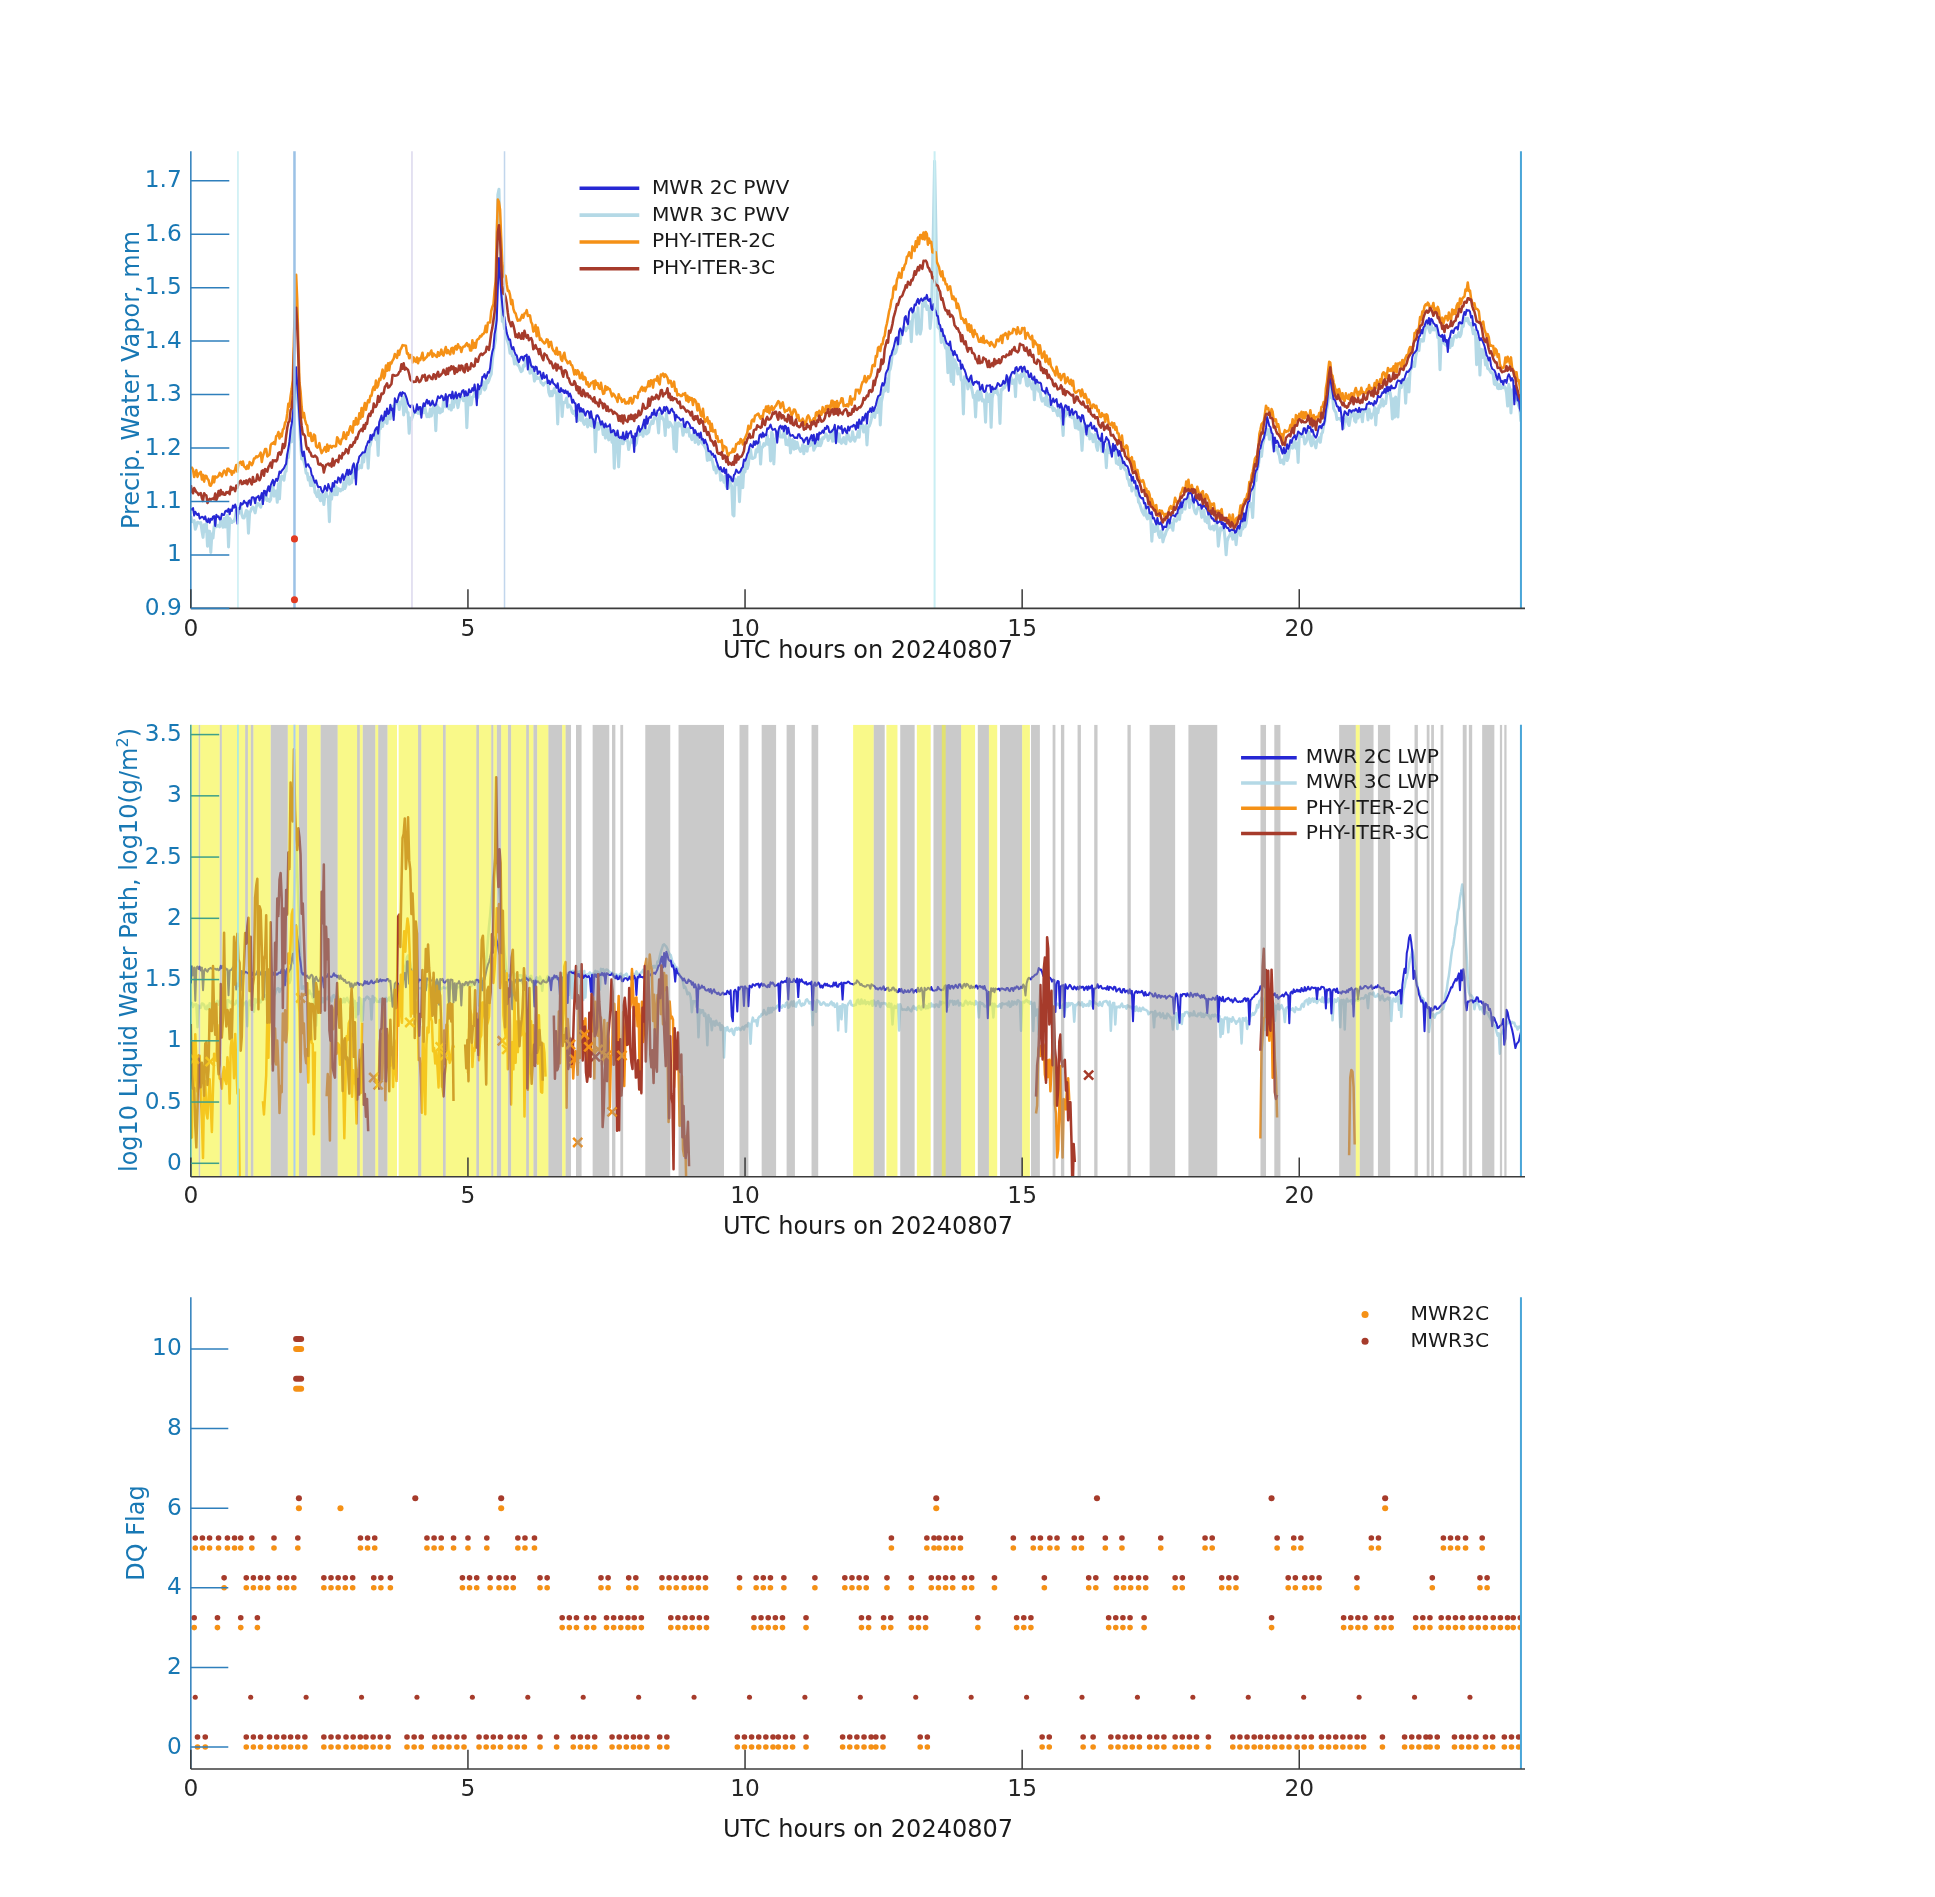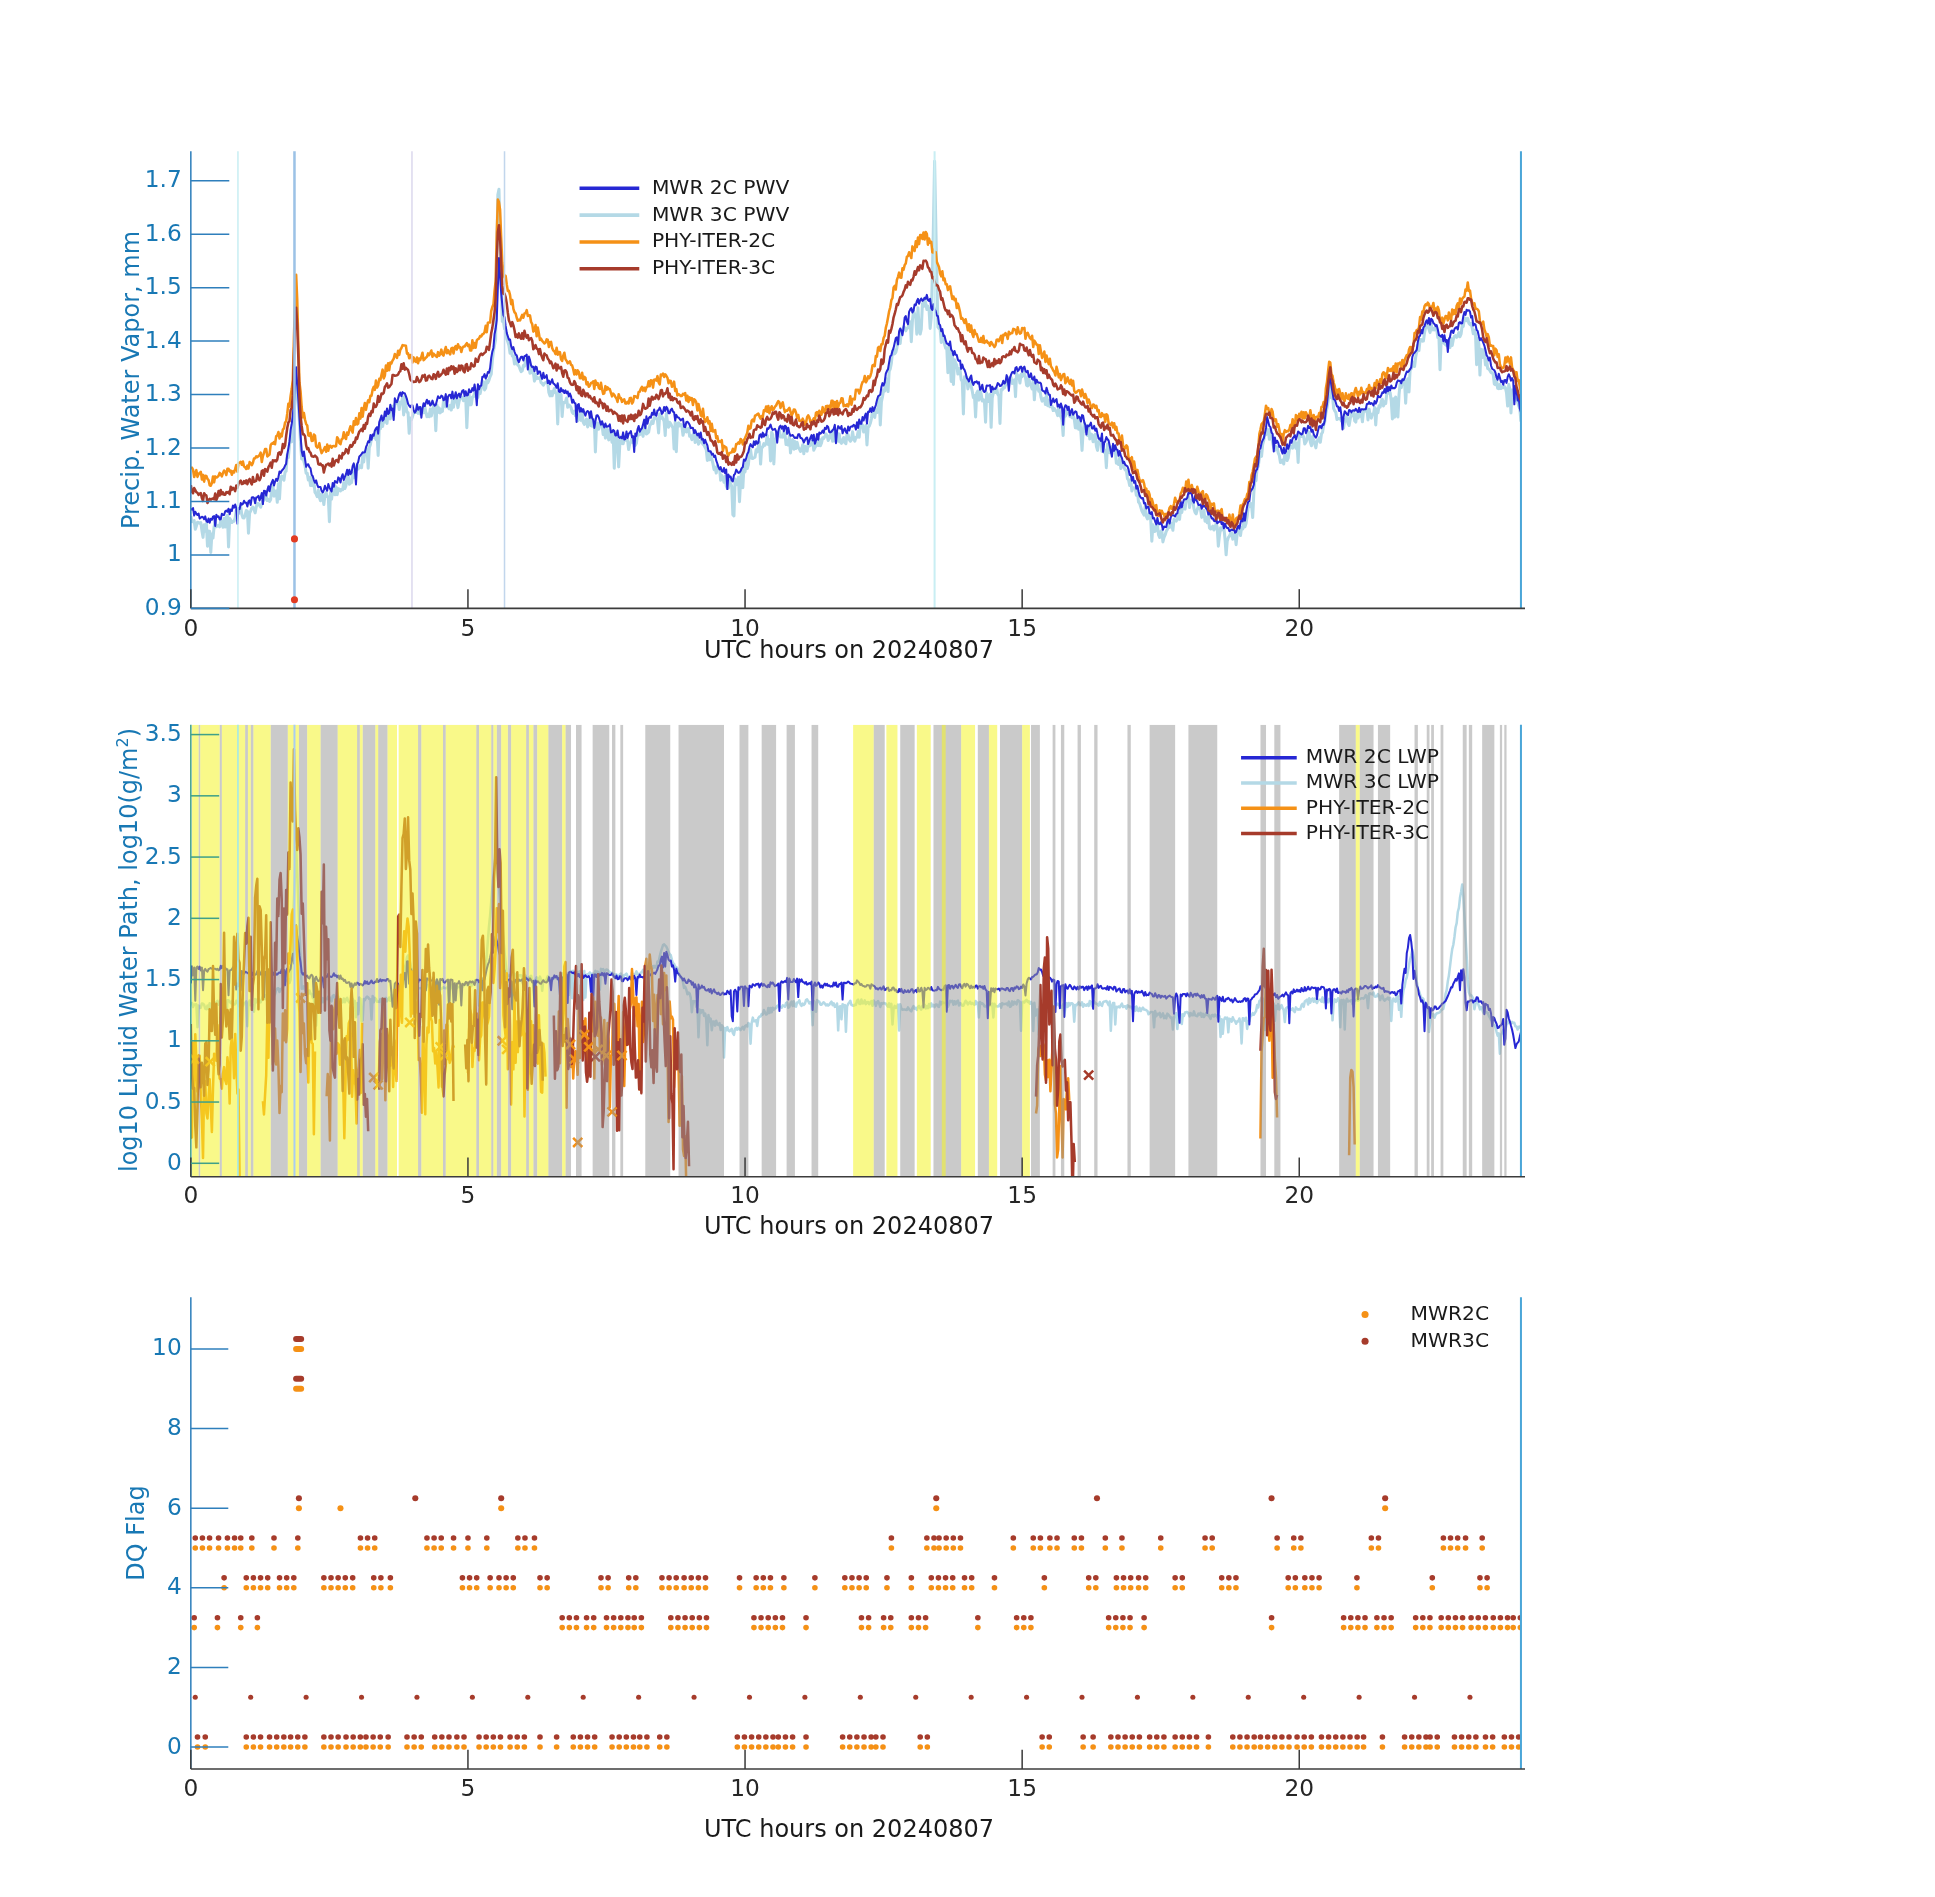--- a/index.html
+++ b/index.html
@@ -1,18 +1,18 @@
 <!DOCTYPE html>
 <html style="font-size:8px"><head>
 <meta charset="utf-8">
 <style>
   html,body{margin:0;padding:0;background:#ffffff;}
   #fig{position:relative;width:1936px;height:1898px;background:#ffffff;font-family:"DejaVu Sans",sans-serif;overflow:hidden;}
   #chart-svg{position:absolute;left:0;top:0;}
-  .xlabel{position:absolute;left:184px;width:1330px;text-align:center;font-size:24px;color:#1a1a1a;}
+  .xlabel{position:absolute;left:203px;width:1330px;text-align:center;font-size:24px;color:#1a1a1a;}
   .ylabel{position:absolute;white-space:nowrap;font-size:24px;color:#1878b4;transform:translate(-50%,-50%) rotate(-90deg);}
   .ylabel sup{font-size:16px;}
 </style>
 </head>
 <body>
 
 <div id="fig">
   <svg id="chart-svg" width="1936" height="1898" viewBox="0 0 3825 3750">
       <g>
         <clipPath id="clip-pwv">

